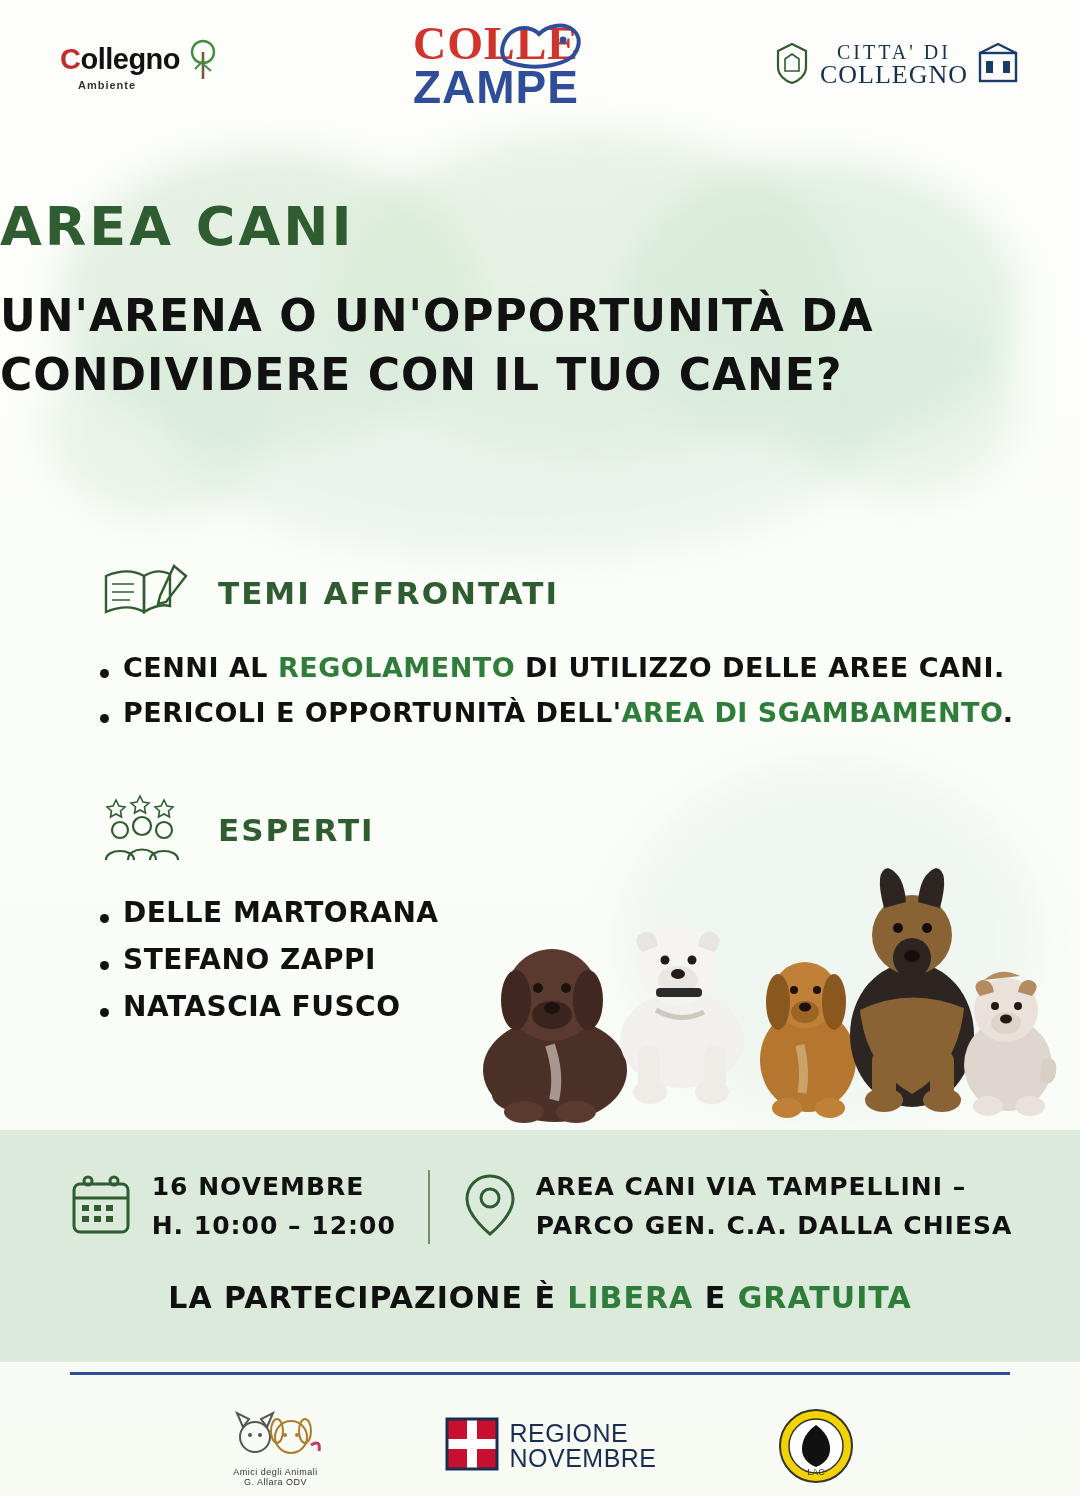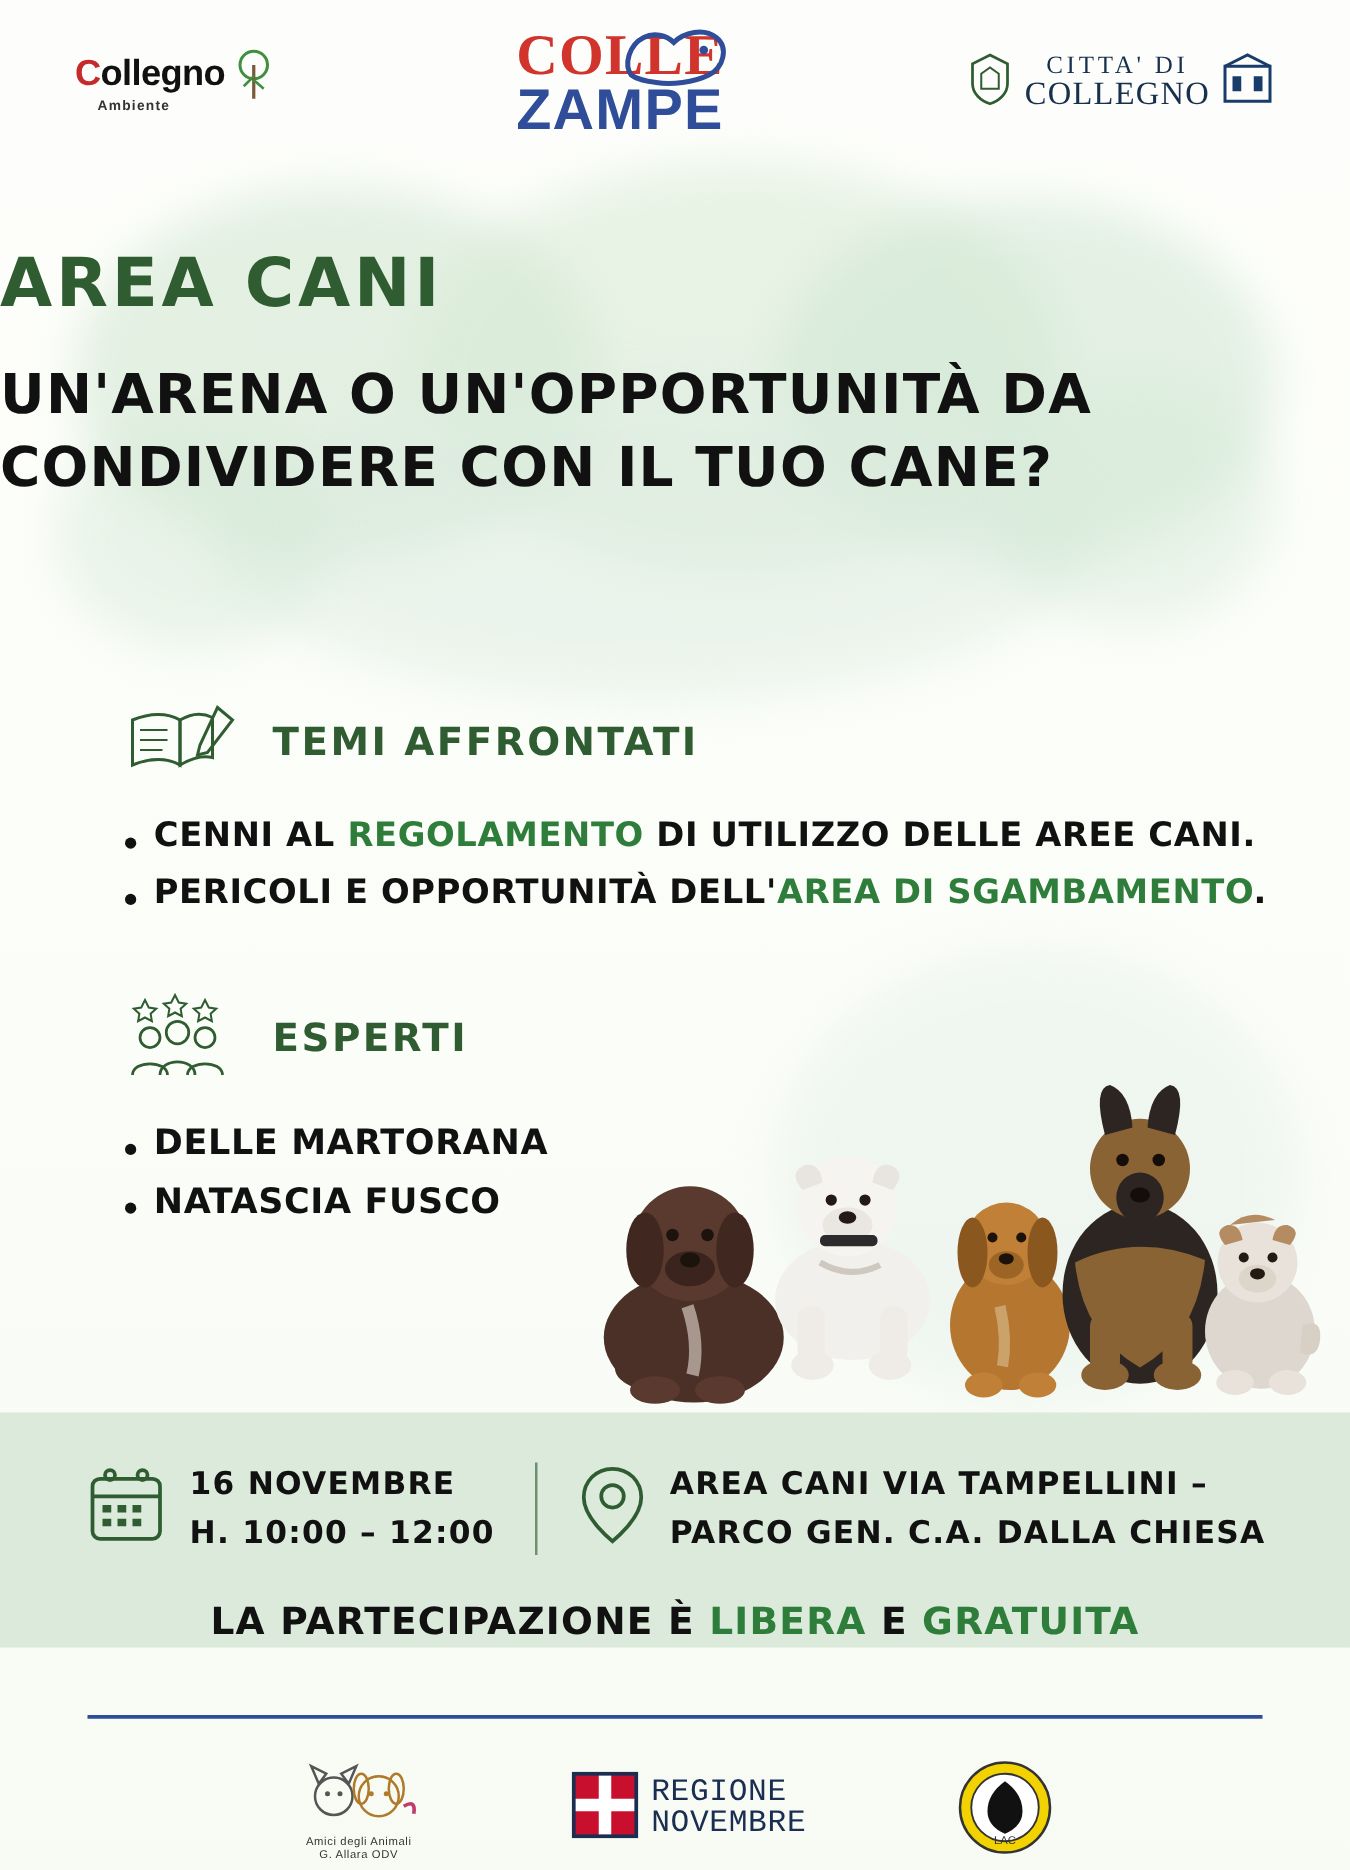--- a/index.html
+++ b/index.html
@@ -72,21 +72,21 @@
   }
   .green { color:#2f7d3a; }
 
   .experts .bullet-text { font-size:28px; }
 
   
   .dogs { position:absolute; left:460px; top:860px; width:600px; height:275px; }
 
   
   .band {
-    position:absolute; left:0; top:1130px; width:1080px; height:188px;
+    position:absolute; left:0; top:1130px; width:1080px; height:232px;
     background:#dbeadb;
   }
   .band-top { display:flex; align-items:center; justify-content:center; gap:0px; padding-top:38px; }
   .band-col { display:flex; align-items:center; gap:18px; }
   .band-text {
     font-family:"DejaVu Sans", sans-serif;
     font-size:25px; font-weight:800; color:#111; letter-spacing:1px; line-height:1.55;
   }
   .divider { width:2px; height:74px; background:#6f8f70; margin:0 32px; }
   .free-line {
@@ -97,21 +97,21 @@
 
   .rule { position:absolute; left:70px; top:1372px; width:940px; height:3px; background:#2f4d99; }
 
   
   .bottom { position:absolute; left:0; top:1396px; width:1080px; height:100px;
             display:flex; align-items:center; justify-content:center; gap:120px;}
   .amici { text-align:center; }
   .amici-t1 { font-size:9px; color:#333; letter-spacing:.5px; }
   .amici-t2 { font-size:9px; color:#333; letter-spacing:.5px; }
   .regione { display:flex; align-items:center; gap:10px; }
-  .reg-text { line-height:1.0; font-family:Liberation Mono, monospace; color:#1a2e52; }
+  .reg-text { line-height:1.0; font-family:Liberation Sans, sans-serif; color:#1a2e52; }
   .reg-l1 { font-size:25px; letter-spacing:.5px; }
   .reg-l2 { font-size:25px; letter-spacing:.5px; }
   .lac { width:78px; height:78px; }
 </style>
 </head>
 <body>
 
 <div class="poster">
 
   <div class="blob" style="left:60px; top:150px; width:420px; height:300px; background:#cfe5cf;"></div>
@@ -223,20 +223,24 @@
           <path d="M28 70 C28 56 56 56 56 70" fill="none" stroke="#2f5d31" stroke-width="2.2"></path>
           <path d="M50 70 C50 58 78 58 78 70" fill="none" stroke="#2f5d31" stroke-width="2.2"></path>
         </svg>
       </span>
       <span class="sec-title">ESPERTI</span>
     </div>
     <div class="bullets">
       <div class="bullet-row">
         <span class="dot"></span>
         <span class="bullet-text">DELLE MARTORANA</span>
+      </div>
+      <div class="bullet-row">
+        <span class="dot"></span>
+        <span class="bullet-text">STEFANO ZAPPI</span>
       </div>
       <div class="bullet-row">
         <span class="dot"></span>
         <span class="bullet-text">NATASCIA FUSCO</span>
       </div>
     </div>
   </div>
 
   <div class="dogs">
     <svg width="600" height="275" viewBox="0 0 600 275">

